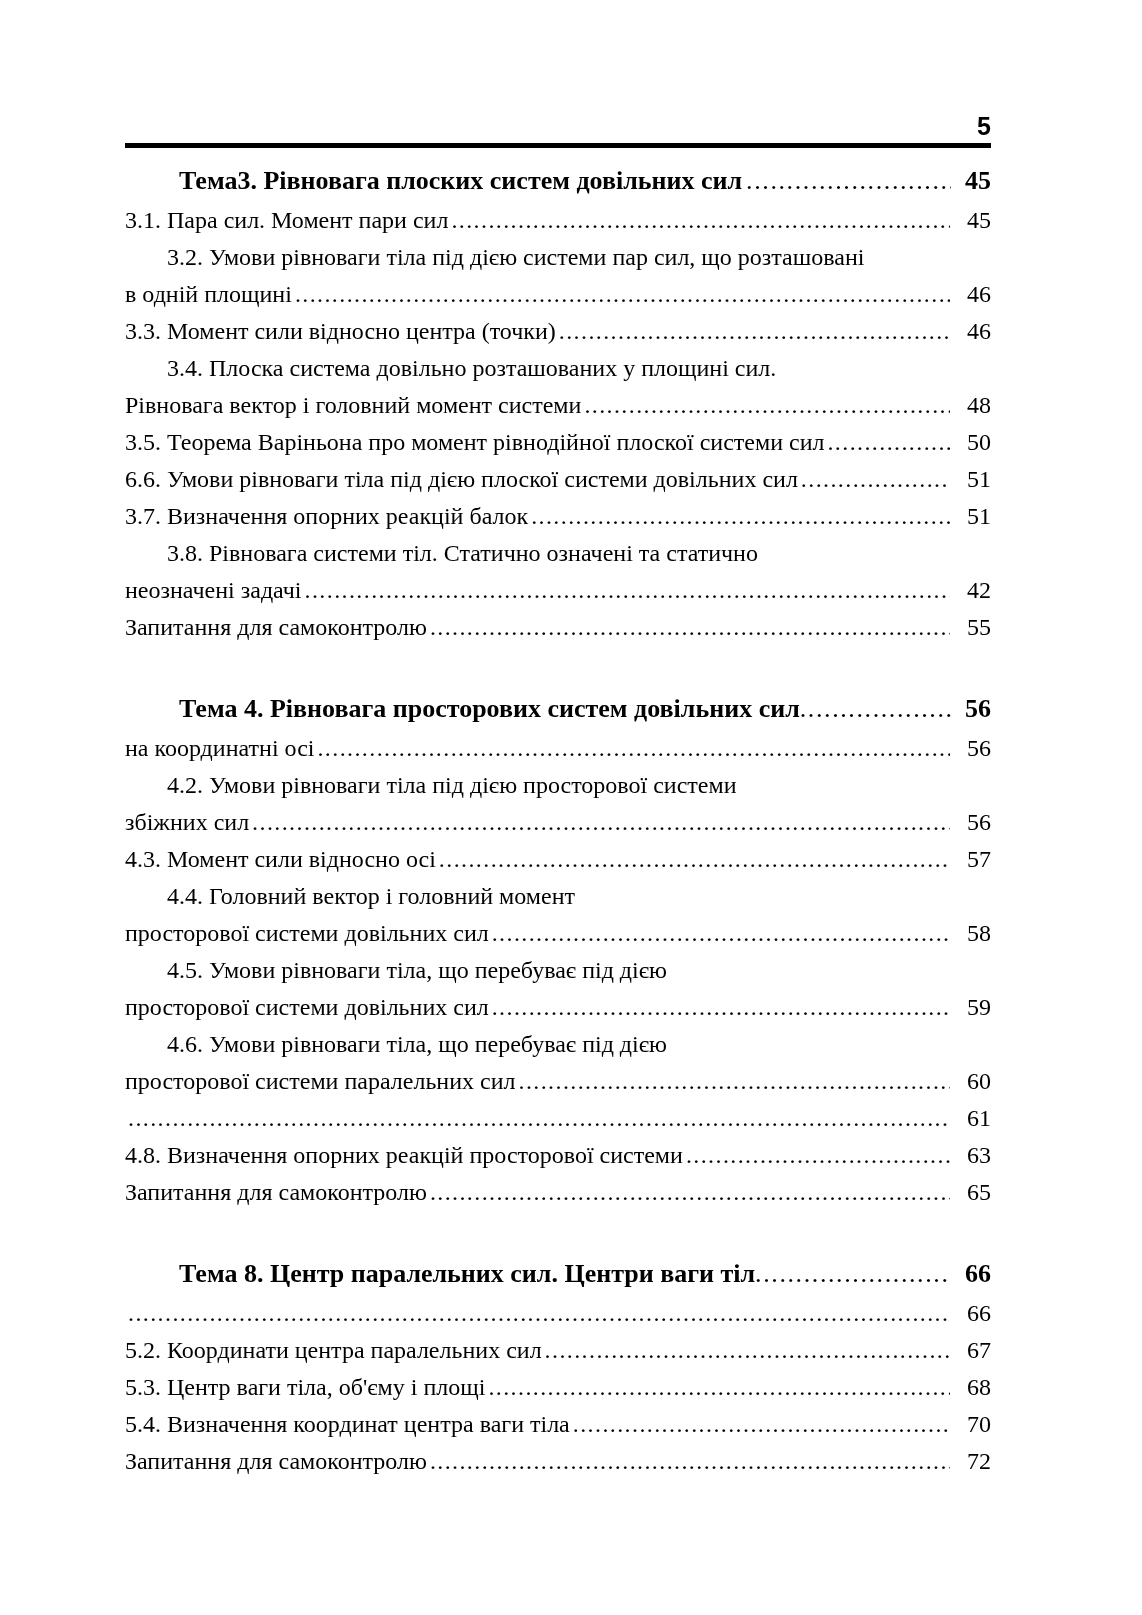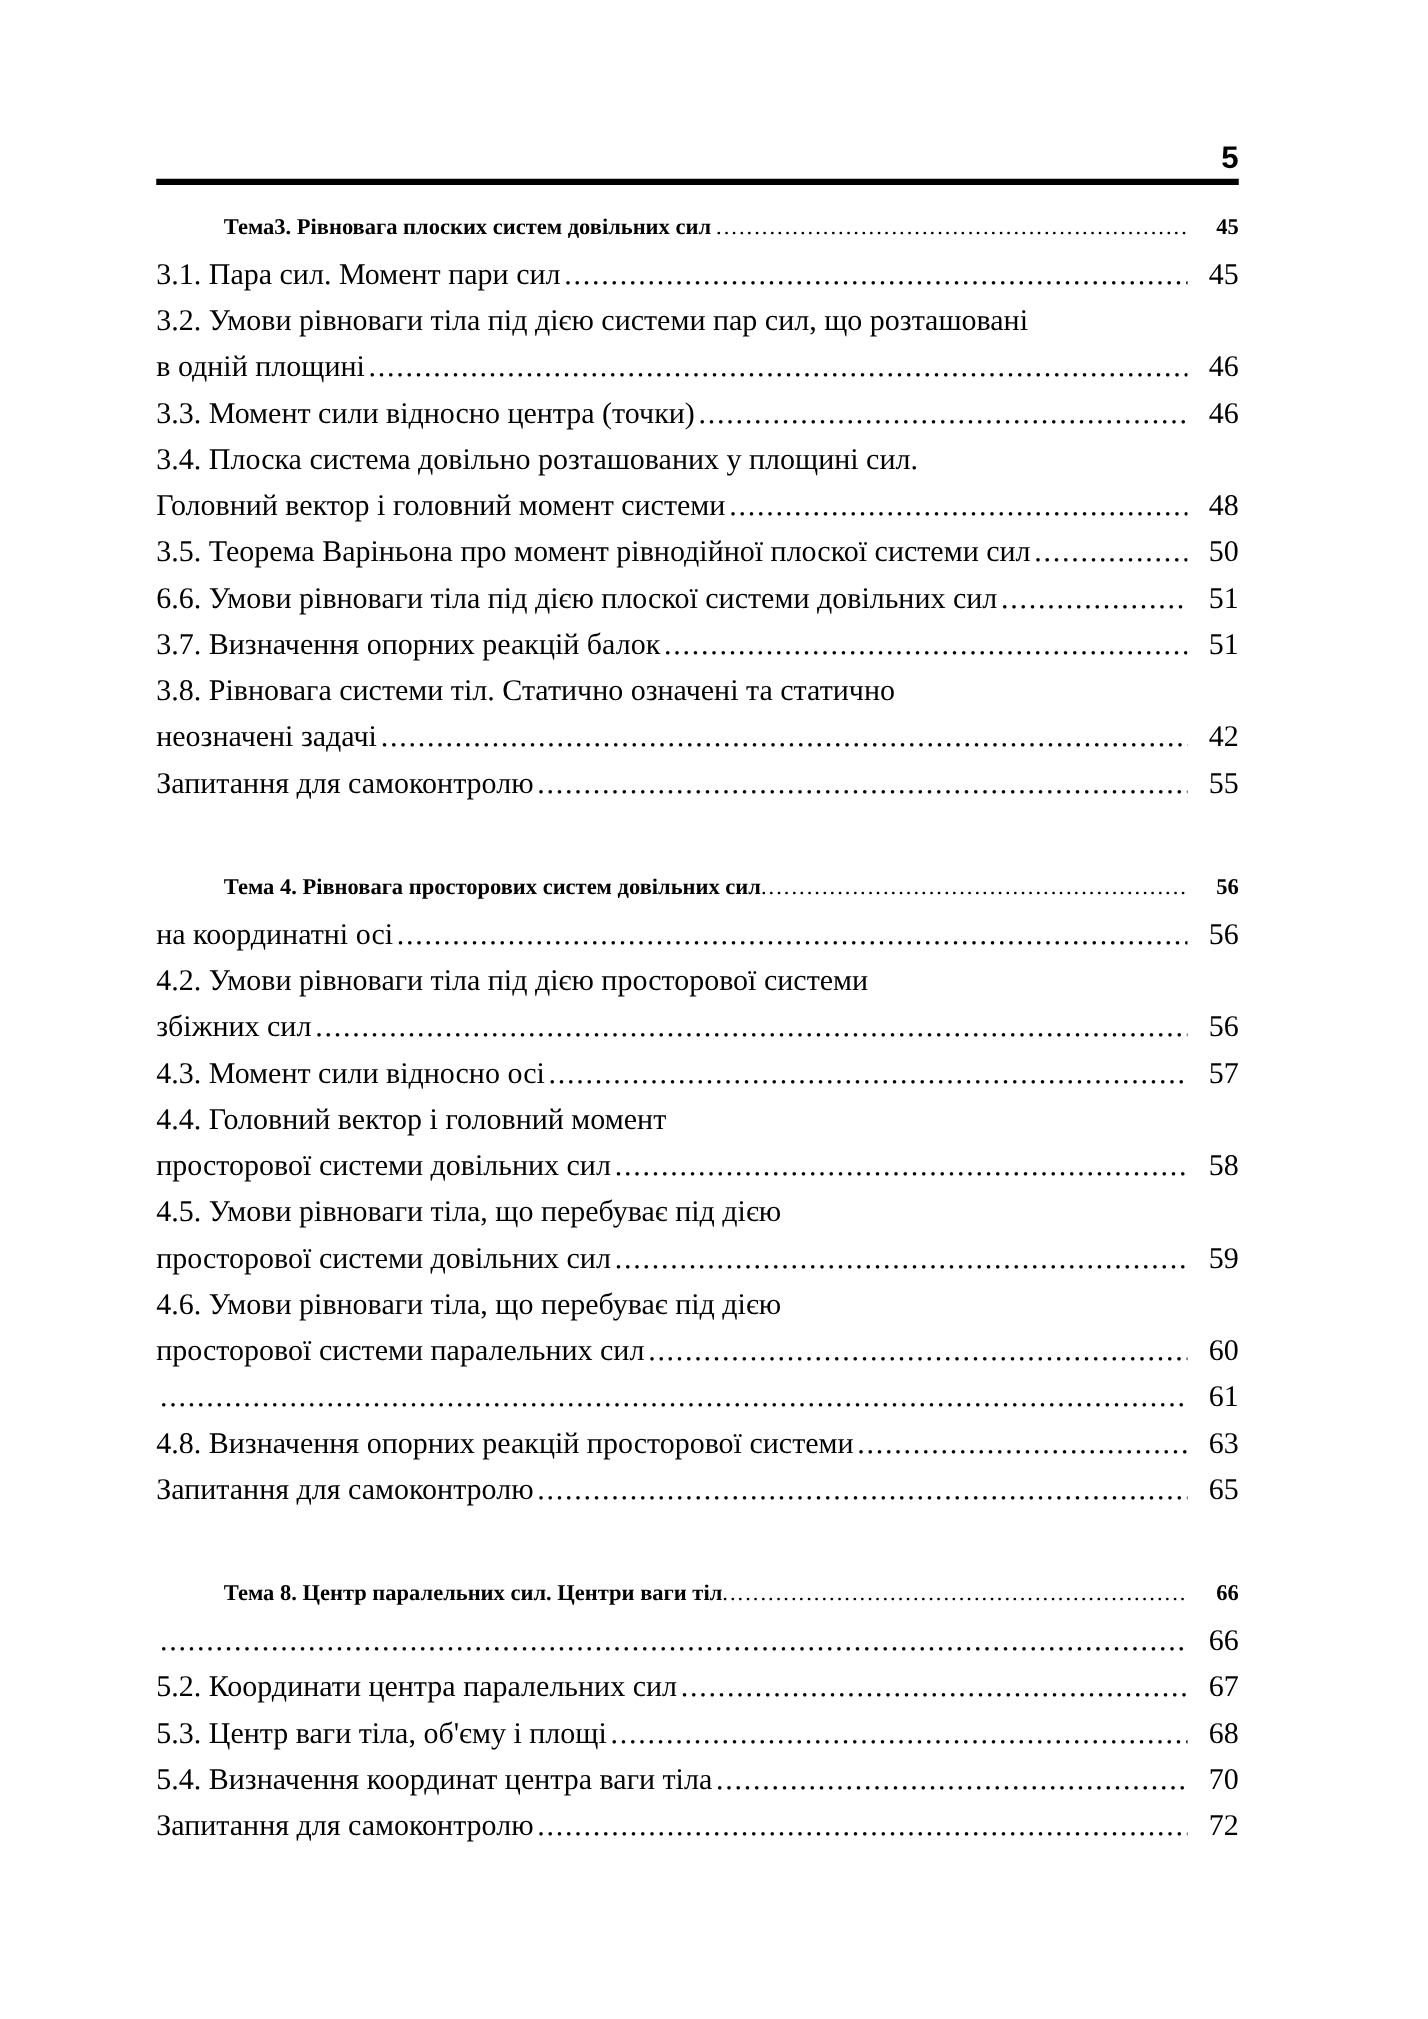--- a/index.html
+++ b/index.html
@@ -53,21 +53,21 @@
     margin: 0;
   }
   .gap-before-section {
     height: 42px;
   }
   
   .sec-head {
     display: flex;
     align-items: flex-end;
     font-weight: bold;
-    font-size: 18px;
+    font-size: 26px;
     line-height: 42px;
     padding-left: 54px;
     white-space: nowrap;
   }
   .sec-head .title {
     flex: 0 0 auto;
   }
   .sec-head .leader {
     flex: 1 1 auto;
     overflow: hidden;
@@ -104,20 +104,21 @@
     min-width: 6px;
   }
   .entry .row .folio {
     flex: 0 0 auto;
     text-align: right;
     min-width: 40px;
   }
   
   .entry .row.cont {
     display: block;
+    margin-left: 42px;
   }
   .entry .row.cont .txt {
     display: inline;
   }
 </style>
 </head>
 <body>
 
 <div class="page">
 
@@ -151,21 +152,21 @@
         <div class="entry">
           <div class="row">
             <span class="txt">3.3. Момент сили відносно центра (точки)</span>
             <span class="leader">.......................................................................................................................................................................................................</span>
             <span class="folio">46</span>
           </div>
         </div>
         <div class="entry">
           <div class="row cont"><span class="txt">3.4. Плоска система довільно розташованих у площині сил.</span></div>
           <div class="row">
-            <span class="txt">Головний вектор і головний момент системи</span>
+            <span class="txt">Рівновага вектор і головний момент системи</span>
             <span class="leader">.......................................................................................................................................................................................................</span>
             <span class="folio">48</span>
           </div>
         </div>
         <div class="entry">
           <div class="row">
             <span class="txt">3.5. Теорема Варіньона про момент рівнодійної плоскої системи сил</span>
             <span class="leader">.......................................................................................................................................................................................................</span>
             <span class="folio">50</span>
           </div>

